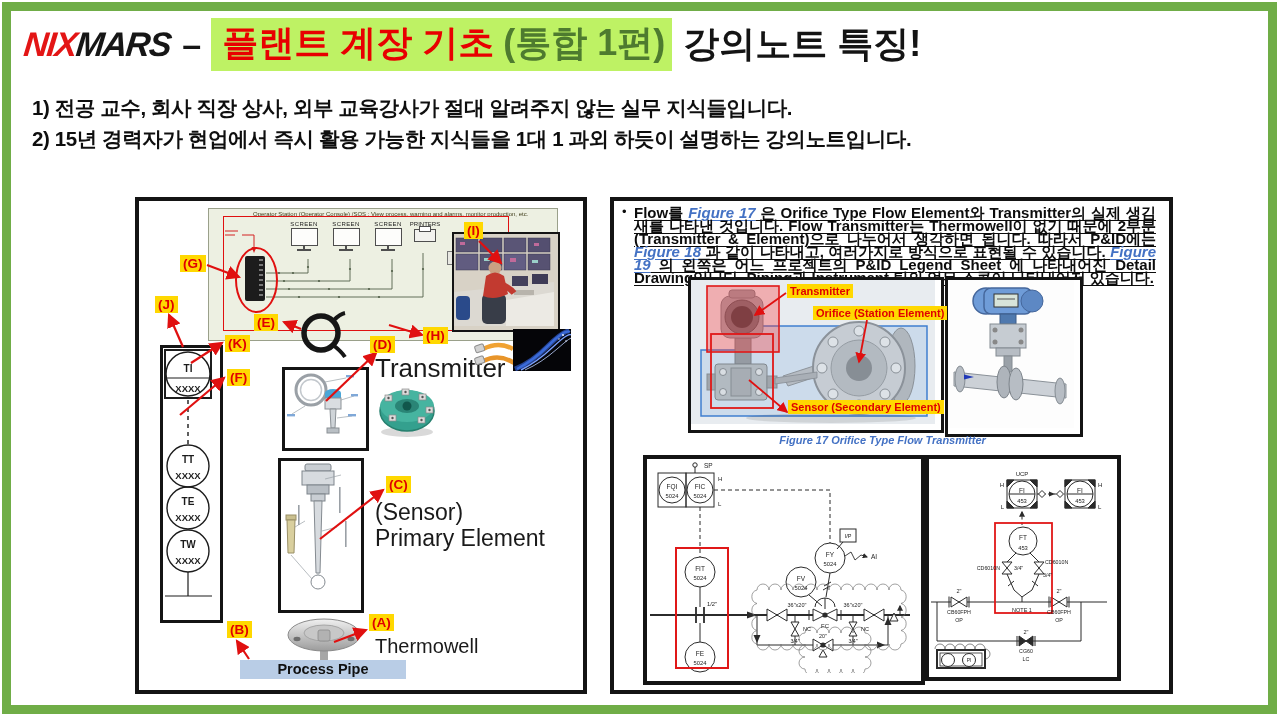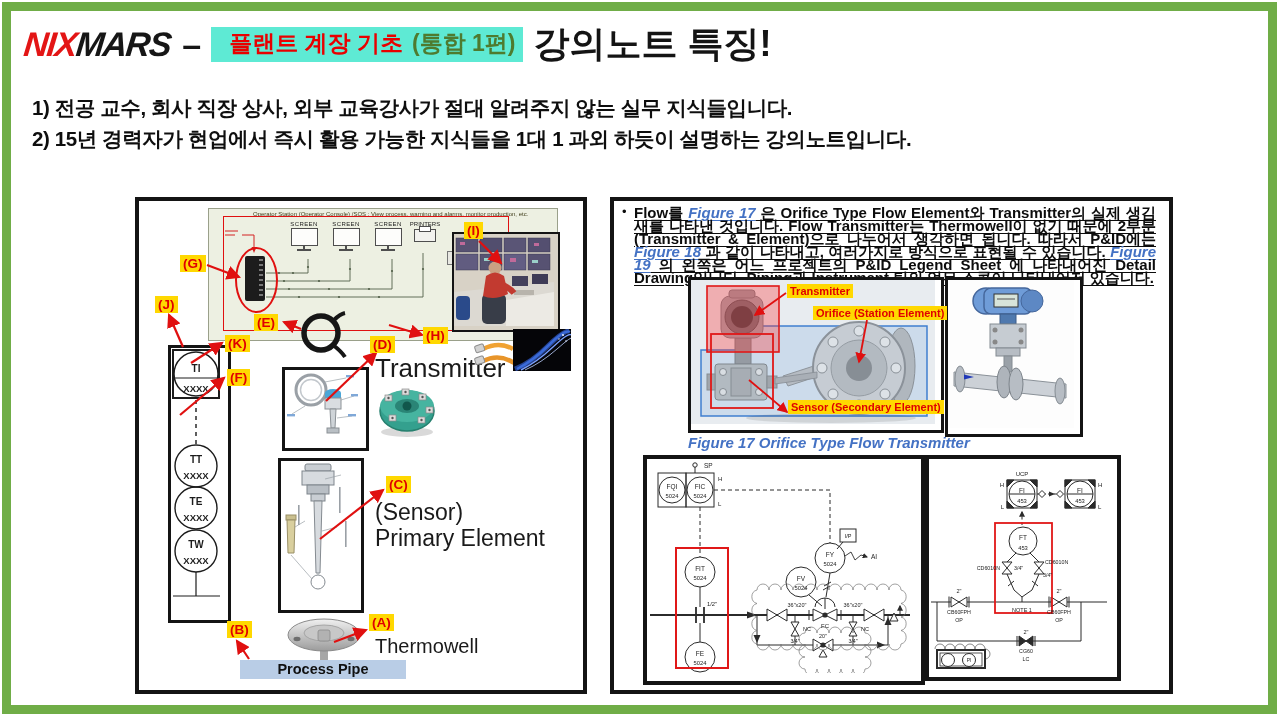--- a/index.html
+++ b/index.html
@@ -5,21 +5,21 @@
   html,body{margin:0;padding:0;background:#fff;}
   #slide{position:relative;width:1280px;height:720px;background:#fff;overflow:hidden;
          font-family:"Liberation Sans",sans-serif;color:#111;}
   #frame{position:absolute;left:2px;top:2px;right:3px;bottom:6px;border:9px solid #70ad47;}
   
   #hdr{position:absolute;left:24px;top:16px;height:56px;display:flex;align-items:center;white-space:nowrap;}
   .logo{font-style:italic;font-weight:900;font-size:34px;letter-spacing:-1.5px;transform:skewX(-6deg);}
   .logo .nix{color:#e31515;}
   .logo .mars{color:#161616;}
   .hdash{font-size:34px;font-weight:800;color:#161616;margin:0 10px 0 12px;}
-  .hl{background:#5eead4;padding:1px 7px 3px 18px;font-weight:800;font-size:23px;}
+  .hl{background:#bef264;padding:1px 7px 3px 11px;font-weight:800;font-size:36px;}
   .hl .red{color:#e80000;}
   .hl .grn{color:#4e7b2f;margin-left:9px;}
   .hrest{font-weight:800;font-size:36px;color:#141414;margin-left:11px;}
   
   #bullets{position:absolute;left:24px;top:93px;width:1236px;}
   .bl{font-size:20.5px;font-weight:700;color:#0e0e0e;line-height:30.8px;letter-spacing:-0.4px;margin-left:8px;}
   
   .panel{position:absolute;background:#fff;border:4px solid #141414;}
   #lp{left:135px;top:197px;width:444px;height:489px;}
   #rp{left:610px;top:197px;width:555px;height:489px;}
@@ -41,35 +41,35 @@
   .prn{position:absolute;width:40px;text-align:center;}
   .prn .lbl{font-size:6px;color:#222;}
   .prn .bd{margin:2px auto 0;width:20px;height:11px;border:1.6px solid #4e4e4e;background:#f2f2ee;position:relative;}
   .prn .bd:before{content:"";position:absolute;left:4px;top:-4px;width:10px;height:4px;border:1px solid #4e4e4e;background:#fff;}
   #switch{position:absolute;left:36px;top:47px;width:20px;height:45px;background:#1c1c1c;border-radius:2px;}
   #switch .ports{position:absolute;right:2px;top:3px;width:4px;bottom:3px;
      background:repeating-linear-gradient(180deg,#777 0 2px,transparent 2px 5px);}
   #swell{position:absolute;left:26px;top:38px;width:39px;height:62px;border:2px solid #e01010;border-radius:50%;}
   #photo{position:absolute;left:243px;top:23px;width:104px;height:96px;border:2px solid #141414;background:#d8d2c6;}
   
-  #instcol{position:absolute;left:29px;top:144px;width:57px;height:272px;border:3px solid #141414;background:#fff;}
+  #instcol{position:absolute;left:21px;top:144px;width:57px;height:272px;border:3px solid #141414;background:#fff;}
   .bfr{position:absolute;border:3px solid #141414;background:#fff;}
   .cap-lg{position:absolute;font-size:26px;color:#1a1a1a;}
   .cap-md{position:absolute;font-size:23px;line-height:26px;color:#1a1a1a;}
   .cap-sm{position:absolute;font-size:20px;color:#1a1a1a;}
   #ppipe{position:absolute;left:101px;top:459px;width:166px;height:19px;background:#b9cde6;
          text-align:center;font-weight:bold;font-size:14.5px;line-height:19px;color:#101010;}
   
   #para{position:absolute;left:20px;top:5px;width:522px;font-size:15px;font-weight:bold;
         line-height:13px;text-align:justify;color:#0c0c0c;}
   #para span{text-decoration:underline;text-underline-offset:2px;}
   .pf{color:#4472c4;font-style:italic;}
   #rbul{position:absolute;left:8px;top:3px;font-size:13px;color:#0c0c0c;}
-  #cap17{position:absolute;left:74px;top:233px;width:389px;text-align:left;
-         font-size:15px;font-style:italic;font-weight:600;color:#4472c4;}
+  #cap17{position:absolute;left:74px;top:233px;width:389px;text-align:center;
+         font-size:11px;font-style:italic;font-weight:600;color:#4472c4;}
   svg{display:block;}
   svg text{font-family:"Liberation Sans",sans-serif;fill:#1c1c1c;font-weight:bold;}
   .pidtxt text{font-weight:normal;}
 </style>
 </head>
 <body>
 
 <div id="slide">
   <div id="frame"></div>
 

